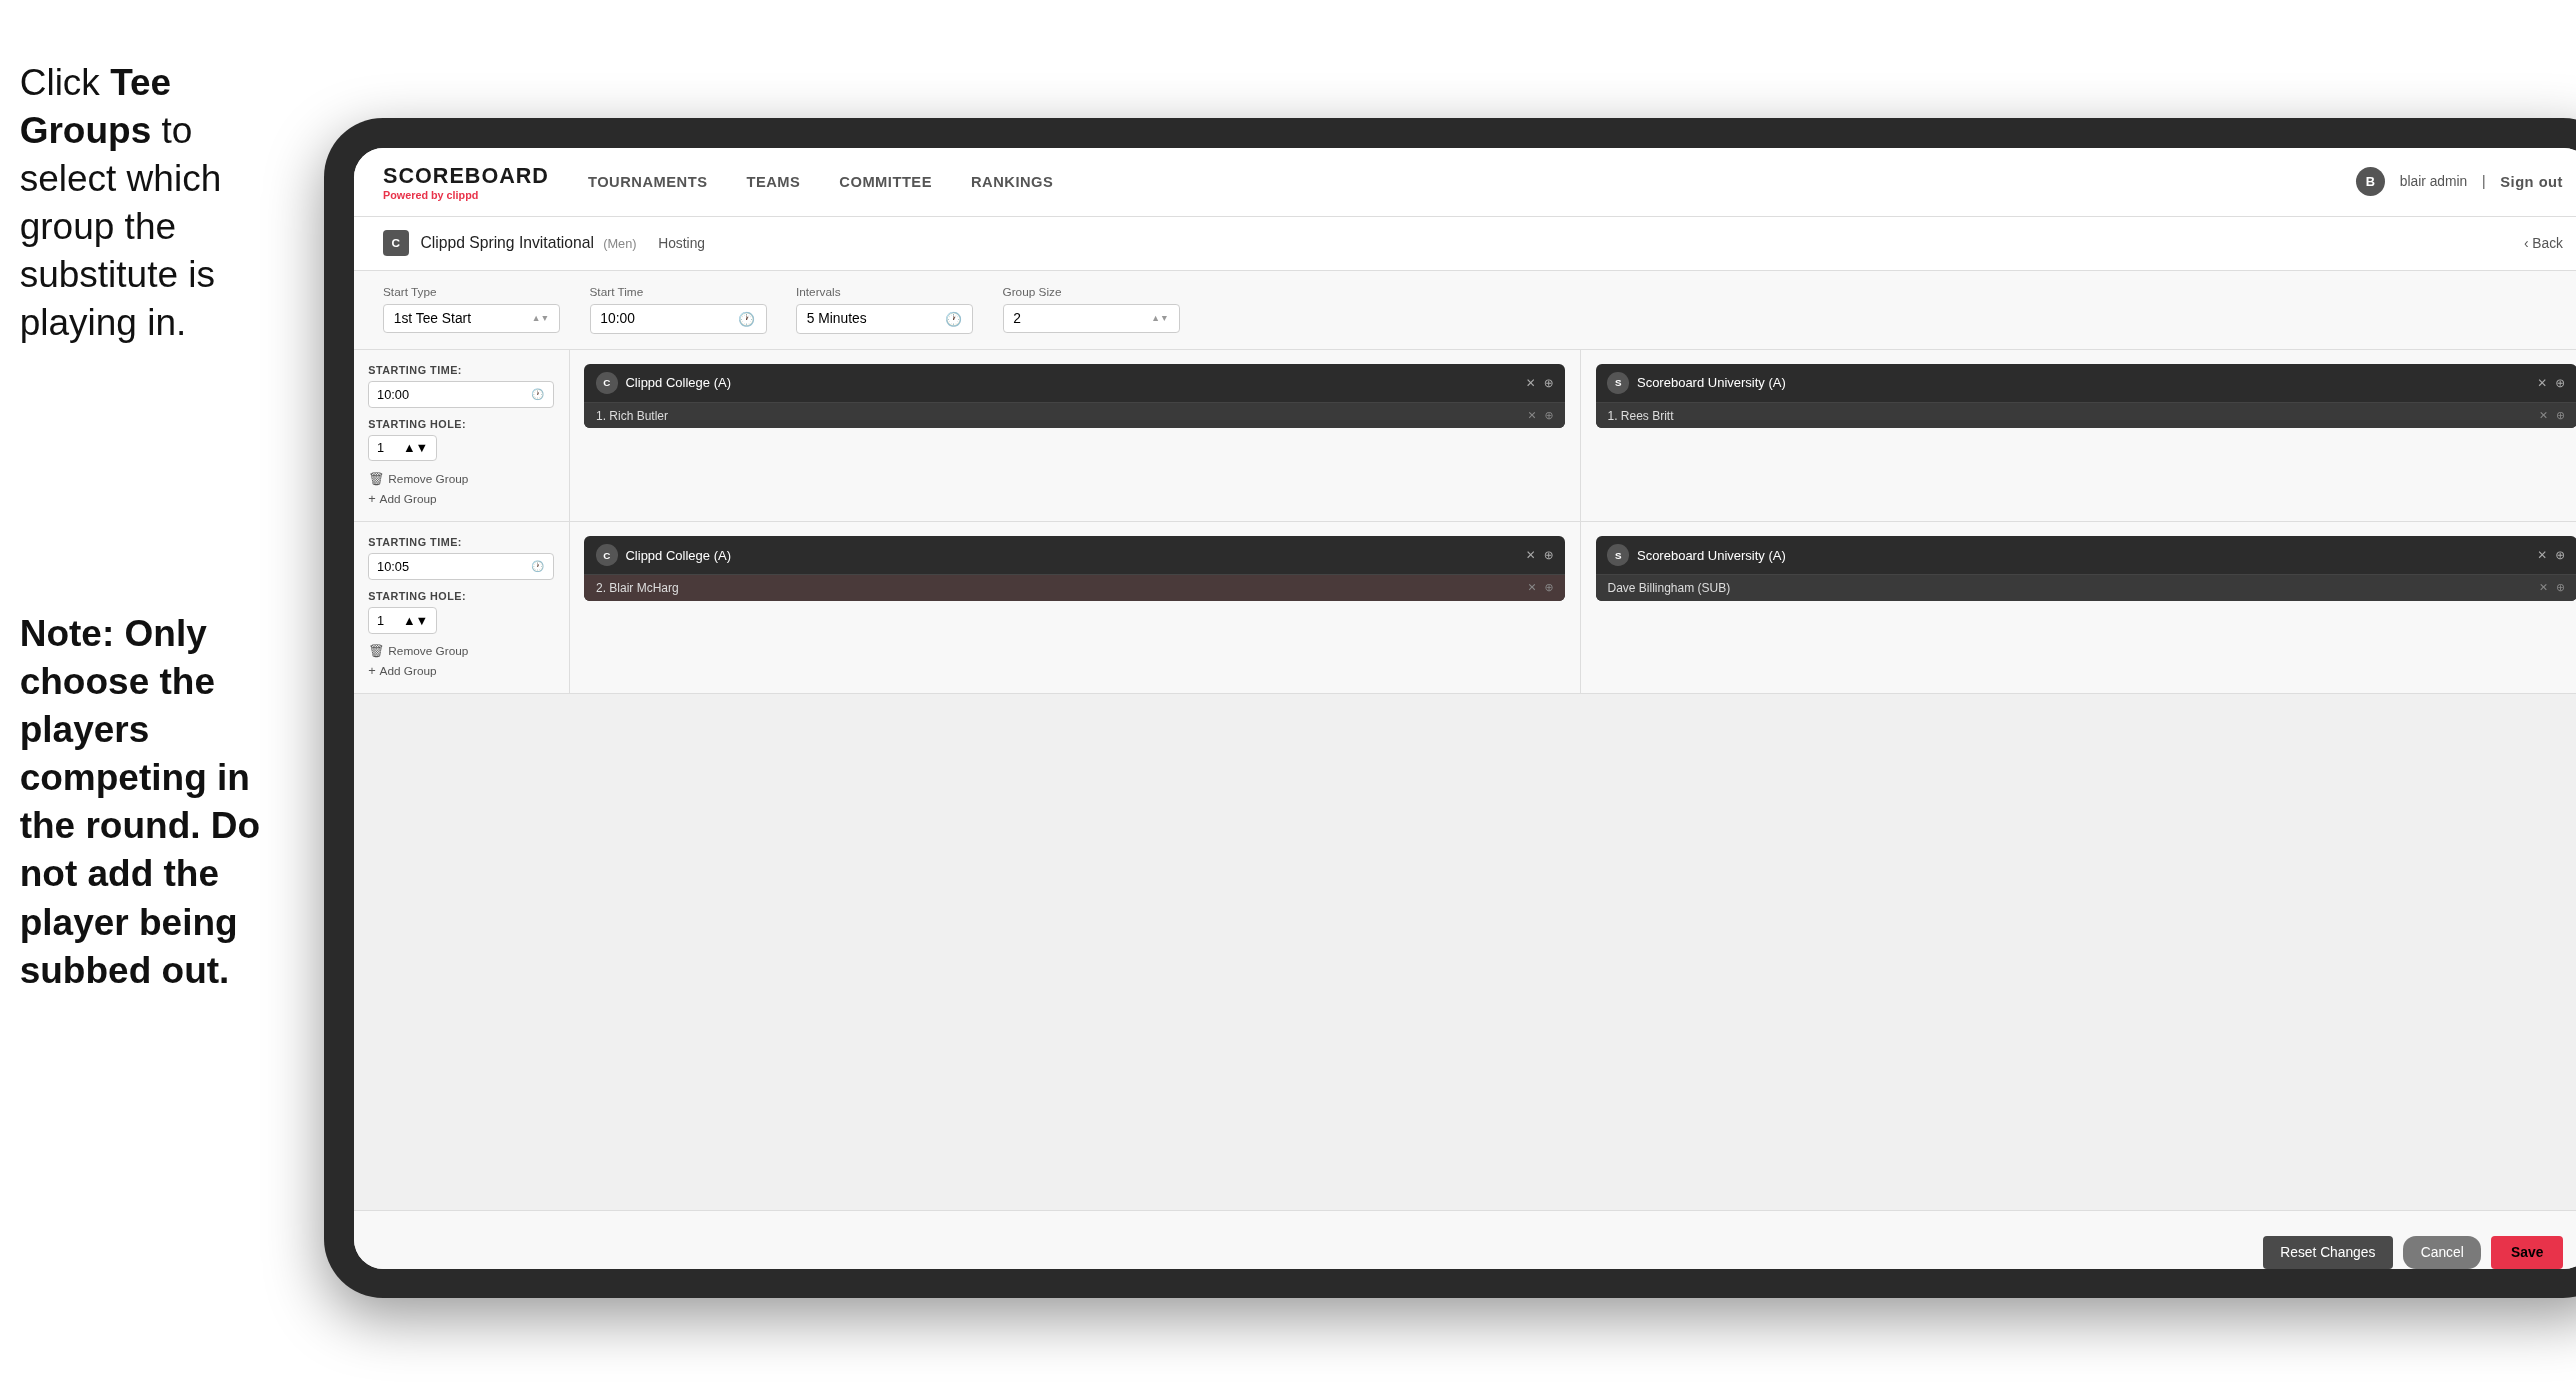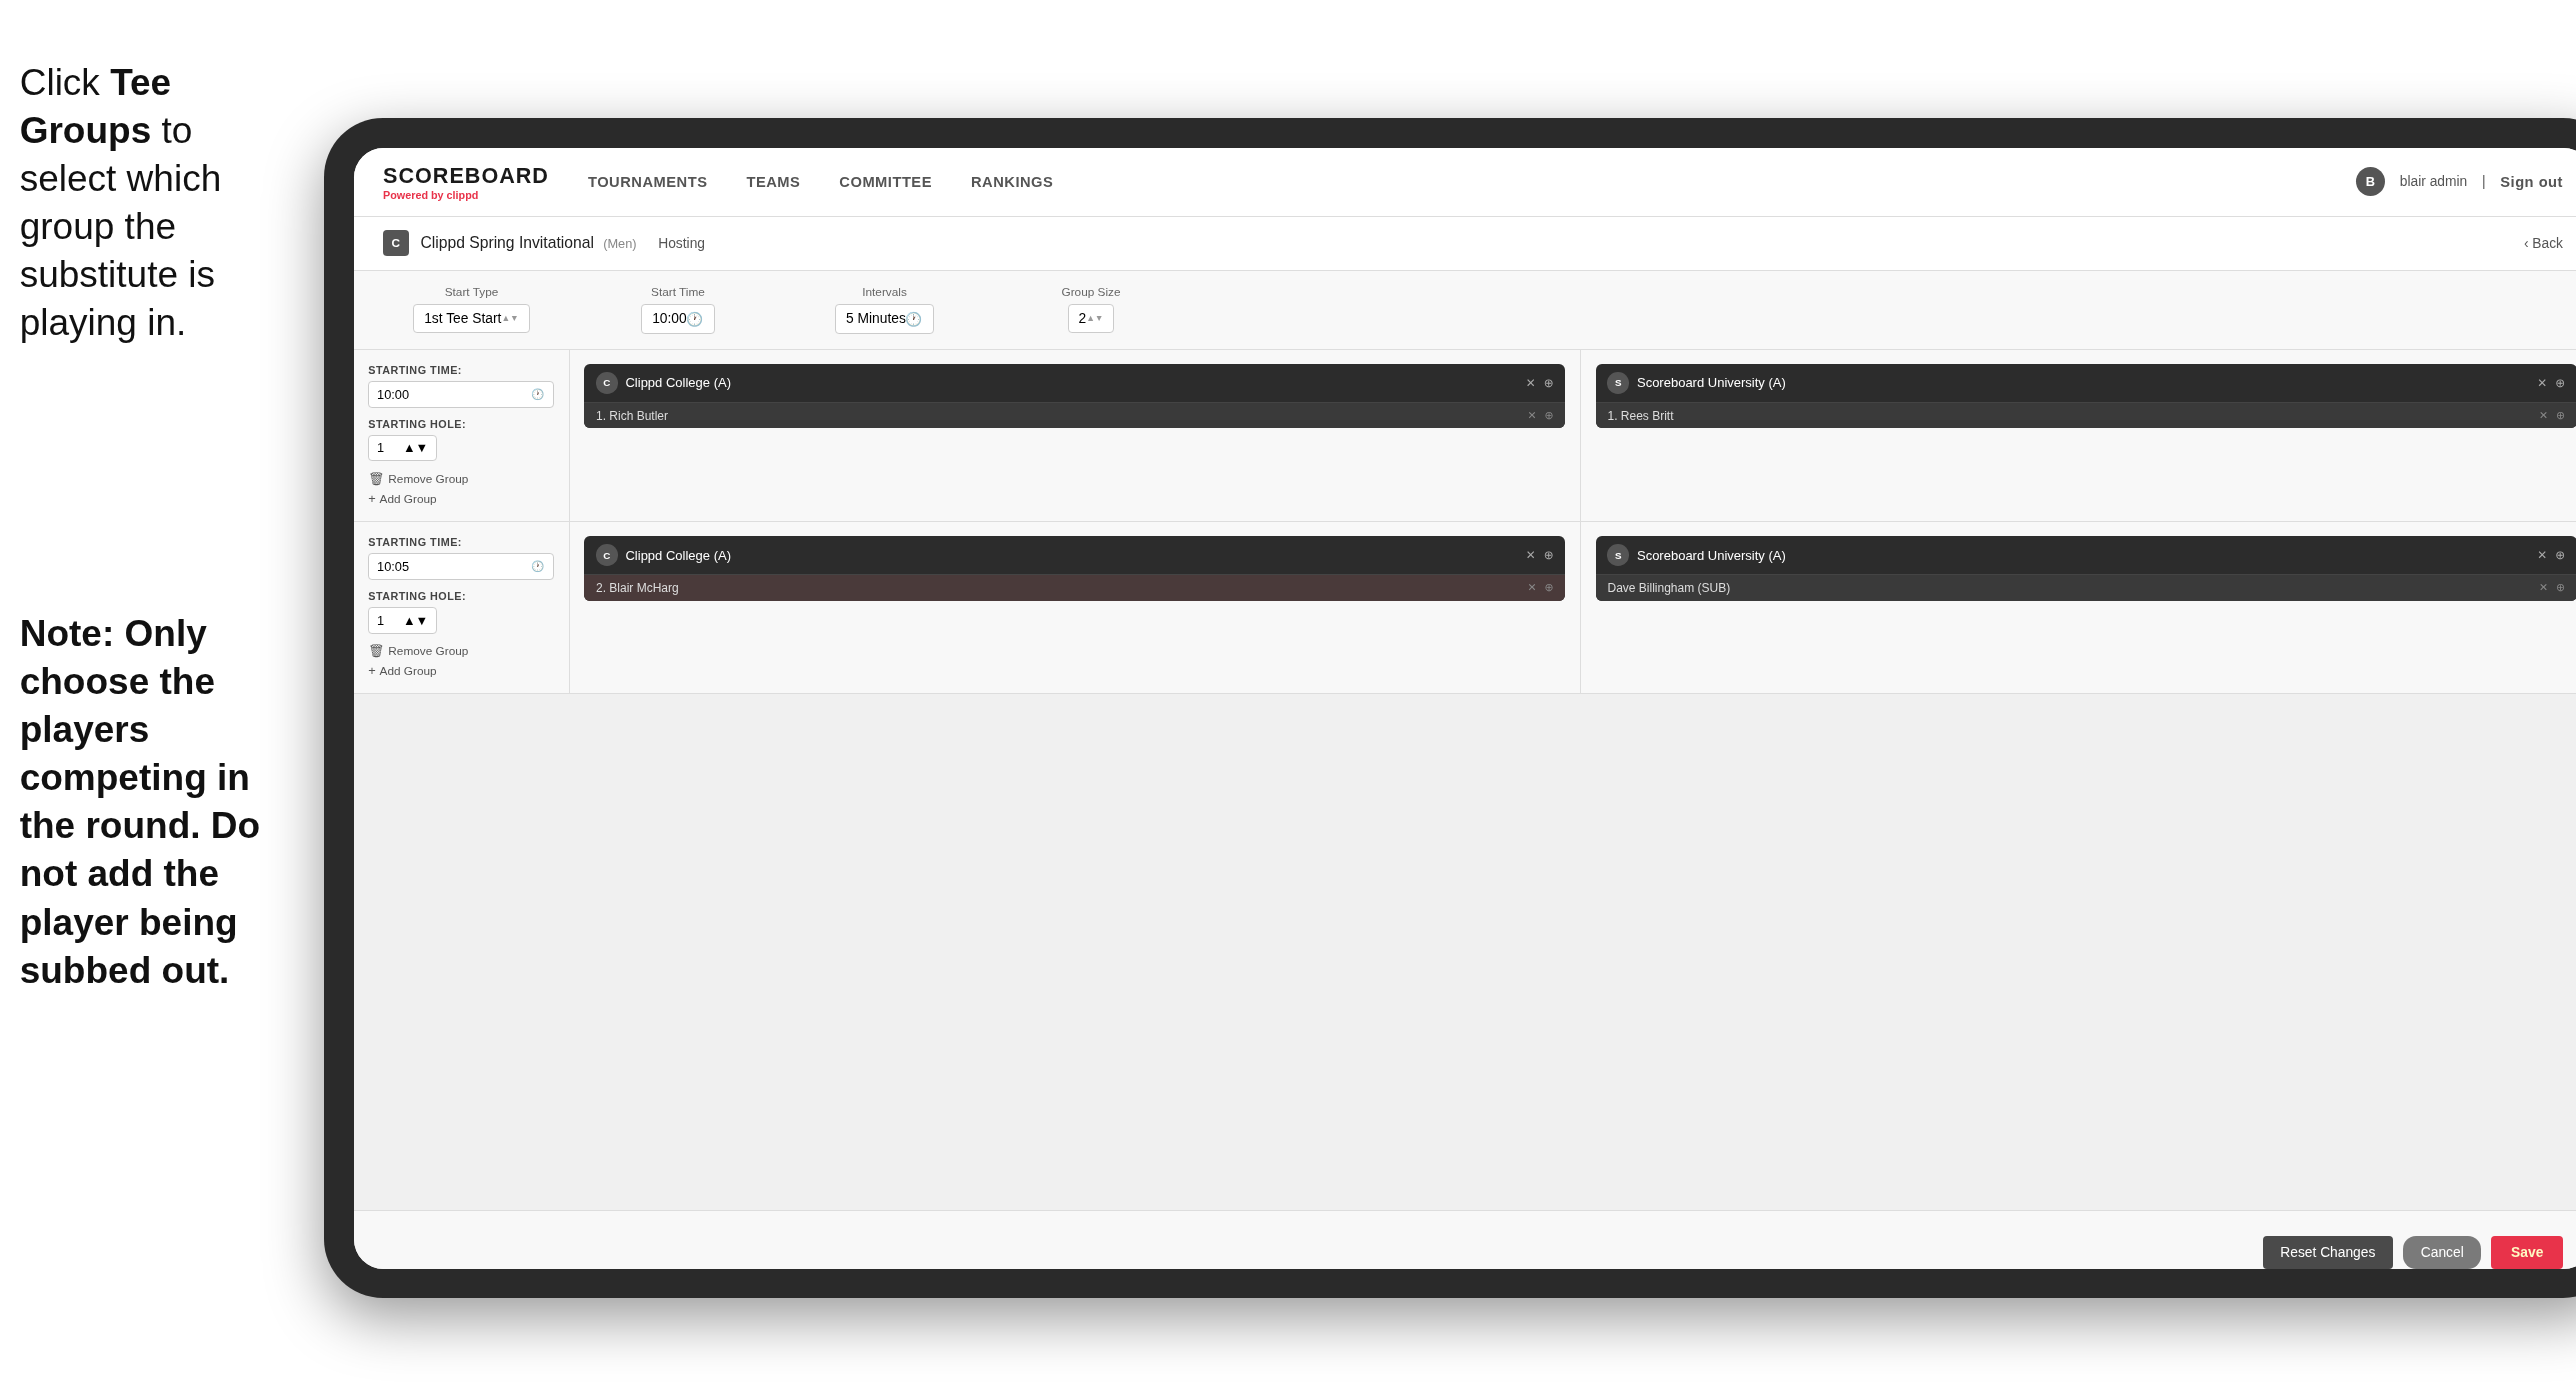--- a/index.html
+++ b/index.html
@@ -191,21 +191,20 @@
       border-bottom: 1px solid #ddd;
       display: flex;
       gap: 29.5px;
       flex-shrink: 0;
     }
     .config-field {
       display: flex;
       flex-direction: column;
       gap: 4.9px;
       min-width: 177px;
-      align-items: center;
     }
     .config-label {
       font-size: 11.8px;
       color: #666;
       font-weight: 500;
     }
     .config-input {
       border: 1px solid #ccc;
       background: white;
       padding: 5.9px 9.8px;
@@ -403,21 +402,21 @@
       background: #7a7a7a;
       color: #ffffff;
       border: none;
       border-radius: 13px;
       font-size: 13.8px;
       cursor: pointer;
     }
     .btn-save {
       padding: 8.8px 19.7px;
       background: #e8334a;
-      color: #fef9c3;
+      color: #000000;
       border: none;
       border-radius: 3.9px;
       font-size: 13.8px;
       font-weight: 700;
       cursor: pointer;
     }
 
     
     .arrow-tee-groups {
       position: absolute;

